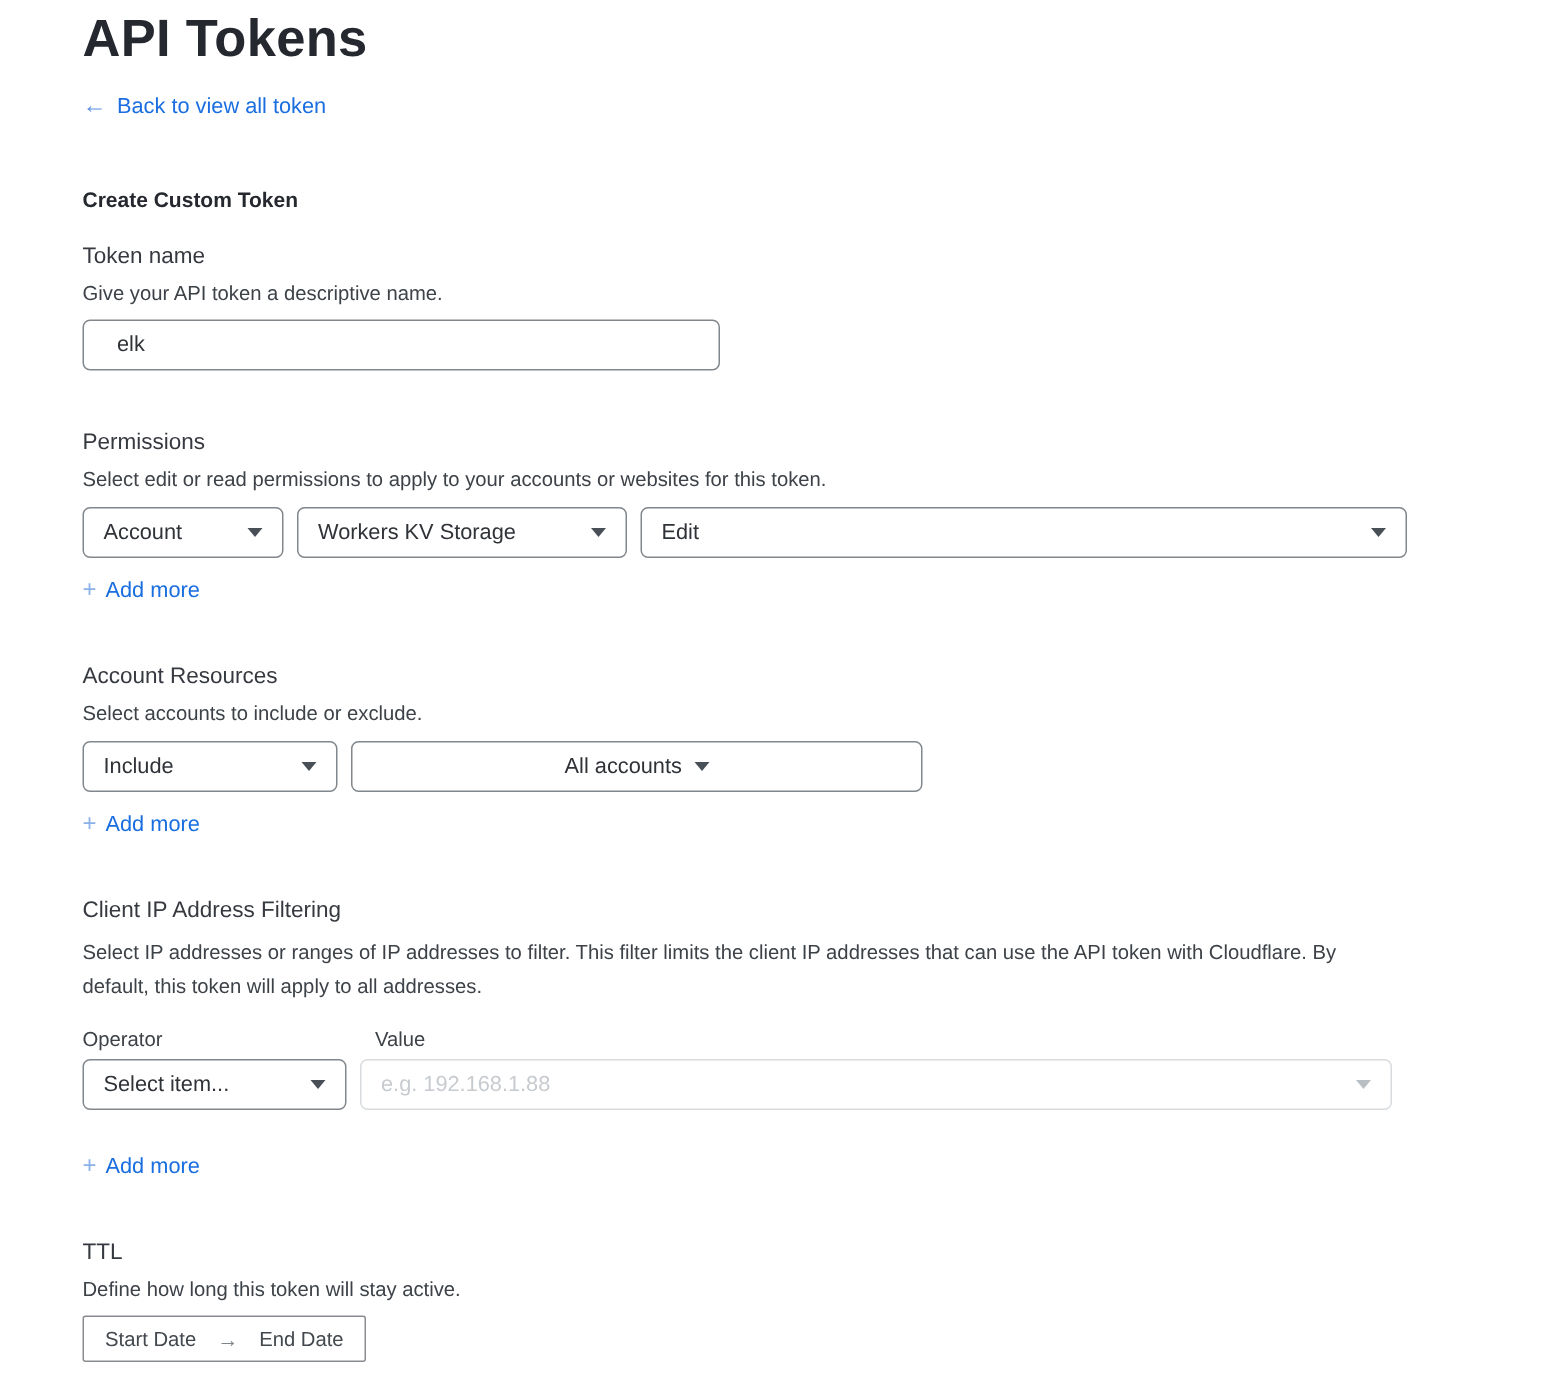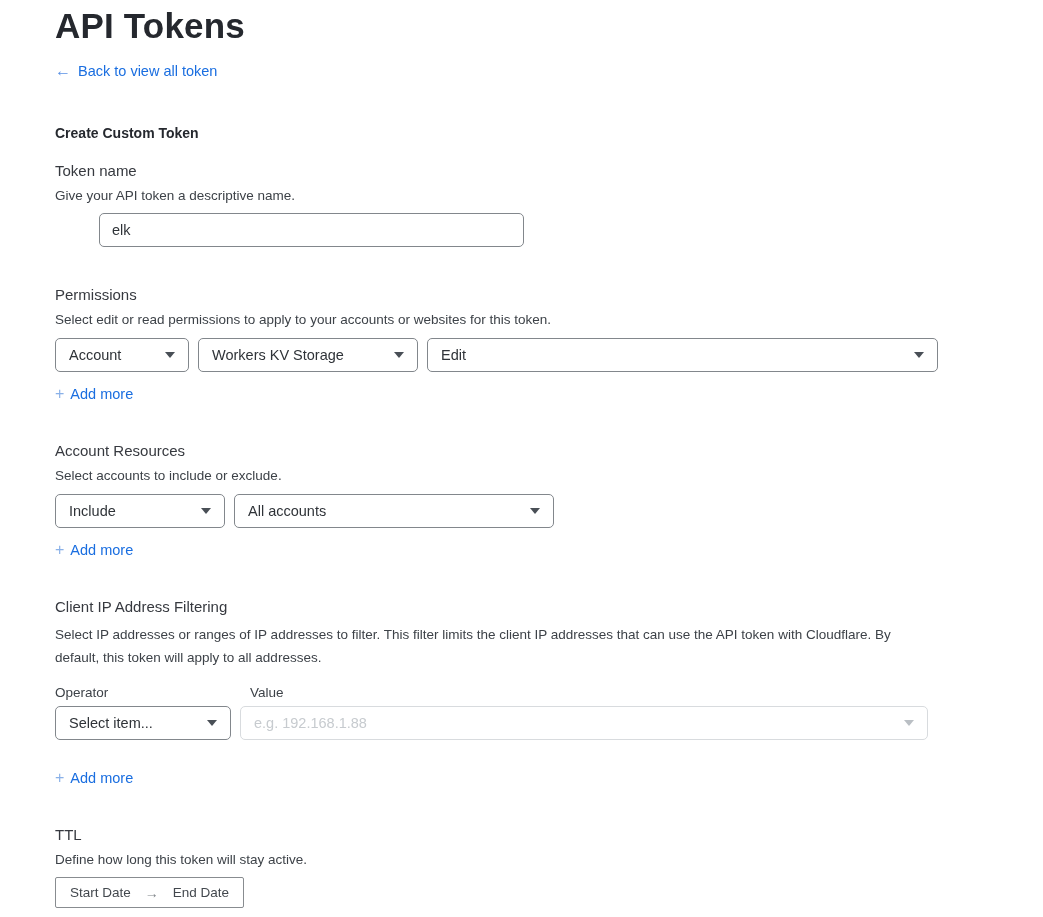--- a/index.html
+++ b/index.html
@@ -29,37 +29,37 @@
   }
 
   .sec-label { font-size: 15px; line-height: 18px; color: #36393f; }
   .help { margin-top: 7px; font-size: 13.5px; line-height: 17px; color: #3d4248; }
   .mt-section { margin-top: 39px; }
   .mt-first { margin-top: 19px; }
 
   .text-input {
     display: block; margin-top: 9px; width: 425px; height: 34px;
     border: 1px solid #82878c; border-radius: 5px;
-    padding: 0 12px; font-size: 14.5px; color: #2f3338;
-    font-family: "Liberation Sans", sans-serif; outline: none; background: #fff; margin-left: 44px;
+    padding: 0 22px; font-size: 14.5px; color: #2f3338;
+    font-family: "Liberation Sans", sans-serif; outline: none; background: #fff;
   }
 
   .controls-row { display: flex; gap: 9px; margin-top: 10px; }
 
   .select-box {
     height: 34px; border: 1px solid #82878c; border-radius: 5px;
     background: #fff; display: flex; align-items: center;
     justify-content: space-between; padding: 0 13px;
     font-size: 14.5px; color: #2f3338; cursor: pointer;
   }
   .w-scope   { width: 134px; }
   .w-res     { width: 220px; }
   .w-access  { width: 511px; }
   .w-mode    { width: 170px; }
-  .w-accts   { width: 320px; }
+  .w-accts   { width: 381px; justify-content: center; }
   .w-op      { width: 176px; }
   .w-val     { width: 688px; }
 
   .chevron {
     width: 0; height: 0; flex: 0 0 auto; margin-left: 8px;
     border-left: 5px solid transparent; border-right: 5px solid transparent;
     border-top: 6px solid #494f56;
   }
   .chevron.light { border-top-color: #babfc4; }
 

